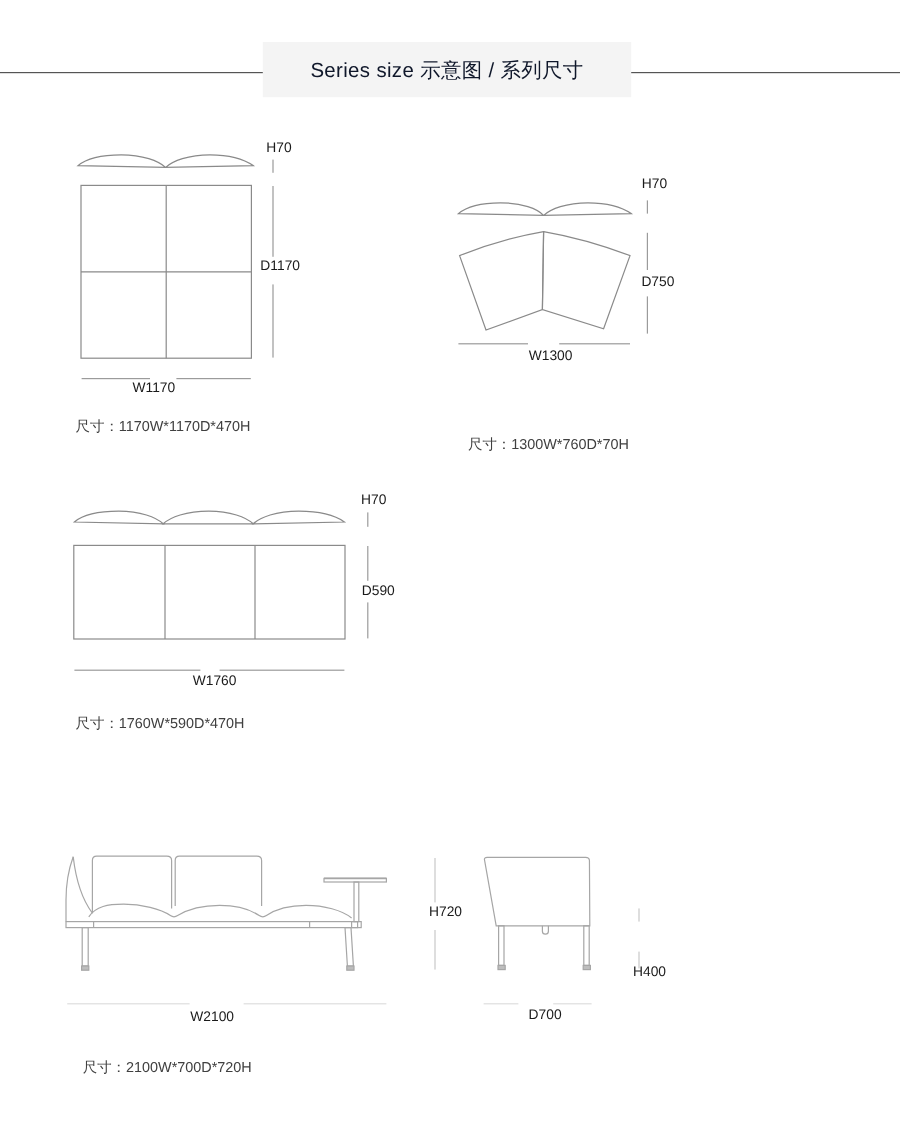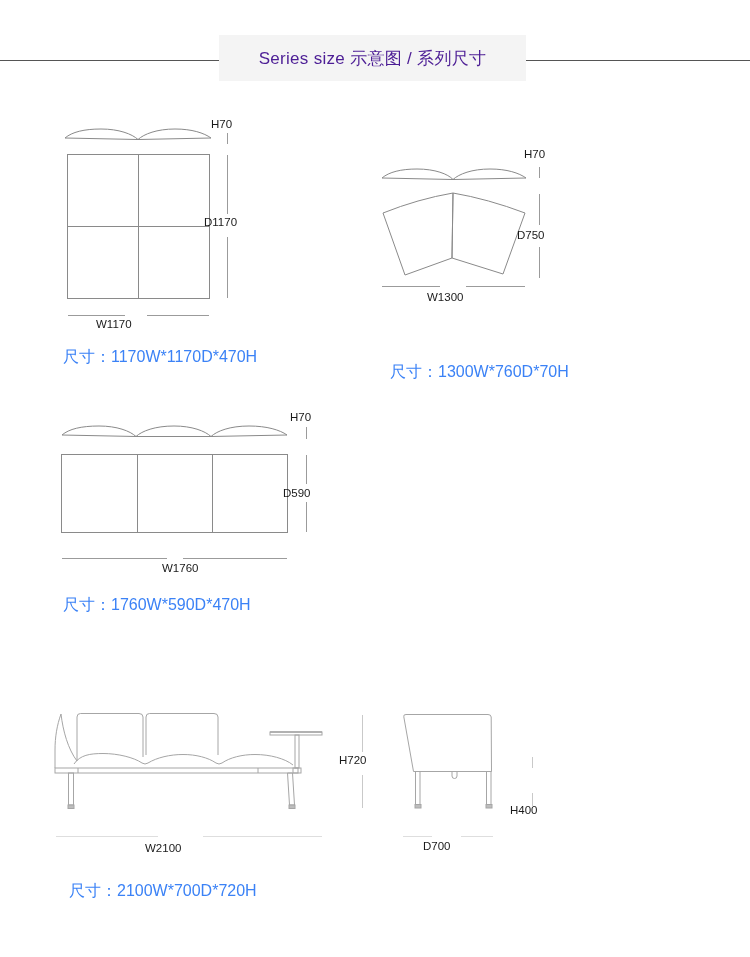--- a/index.html
+++ b/index.html
@@ -7,28 +7,28 @@
     position:relative; width:750px; height:957px; background:#ffffff;
     font-family:"Liberation Sans","DejaVu Sans",sans-serif; overflow:hidden;
   }
   .layer { position:absolute; inset:0; }
   
   .top-line { position:absolute; left:0; top:60px; width:750px; height:1px; background:#555; z-index:0; }
   .title-banner {
     position:absolute; left:219px; top:35px; width:307px; height:46px;
     background:#f4f4f4; z-index:1; display:flex; align-items:center; justify-content:center;
   }
-  .title-banner span { font-size:17px; color:#4c1d95; letter-spacing:0.3px; }
+  .title-banner span { font-size:17px; color:#0f172a; letter-spacing:0.3px; }
   
-  .dim-label { position:absolute; font-size:11.5px; color:#1a1a1a; text-align:left; white-space:nowrap; }
+  .dim-label { position:absolute; font-size:11.5px; color:#1a1a1a; text-align:right; white-space:nowrap; }
   .vline { position:absolute; width:1px; background:#9b9b9b; }
   .hline { position:absolute; height:1px; background:#9b9b9b; }
   .vline.mid { background:#c9c9c9; }
   .hline.light { background:#dedede; }
-  .caption { position:absolute; font-size:16px; color:#3b82f6; white-space:nowrap; }
+  .caption { position:absolute; font-size:12px; color:#404040; white-space:nowrap; }
   svg { position:absolute; overflow:visible; }
   svg path, svg rect, svg line { fill:none; stroke:#8a8a8a; stroke-width:1; }
   svg.soft path, svg.soft rect, svg.soft line { stroke:#a6a6a6; }
   svg .foot { fill:#bdbdbd; stroke:none; }
   svg .dark-edge { stroke:#7d7d7d; stroke-width:1.6; }
 </style>
 </head>
 <body>
 
 <div class="page">
@@ -90,21 +90,21 @@
       <line x1="76.5" y1="0.5" x2="76.5" y2="78.5"></line>
       <line x1="151.5" y1="0.5" x2="151.5" y2="78.5"></line>
     </svg>
     <div class="dim-label" style="left:290px;top:411px;width:32px">H70</div>
     <div class="vline" style="left:306px;top:427px;height:12px"></div>
     <div class="vline" style="left:306px;top:455px;height:29px"></div>
     <div class="dim-label" style="left:283px;top:487px;width:46px">D590</div>
     <div class="vline" style="left:306px;top:502px;height:30px"></div>
     <div class="hline" style="left:62px;top:558px;width:105px"></div>
     <div class="hline" style="left:183px;top:558px;width:104px"></div>
-    <div class="dim-label" style="left:162px;top:562px;width:50px">W1760</div>
+    <div class="dim-label" style="left:147px;top:562px;width:50px">W1760</div>
     <div class="caption" style="left:63px;top:595px">尺寸：1760W*590D*470H</div>
   </div>
 
   <div class="layer">
     <svg class="soft" style="left:50px;top:705px" width="280" height="110" viewBox="0 0 280 110">
 
       <path d="M11,9 C7,20 5,32 5,45 L5,63"></path>
       <path d="M11,9 C13,26 18,44 27,56"></path>
 
       <path d="M27,56 L27,12 Q27,8.5 30.5,8.5 L89,8.5 Q93,8.5 93,12 L93,52"></path>

